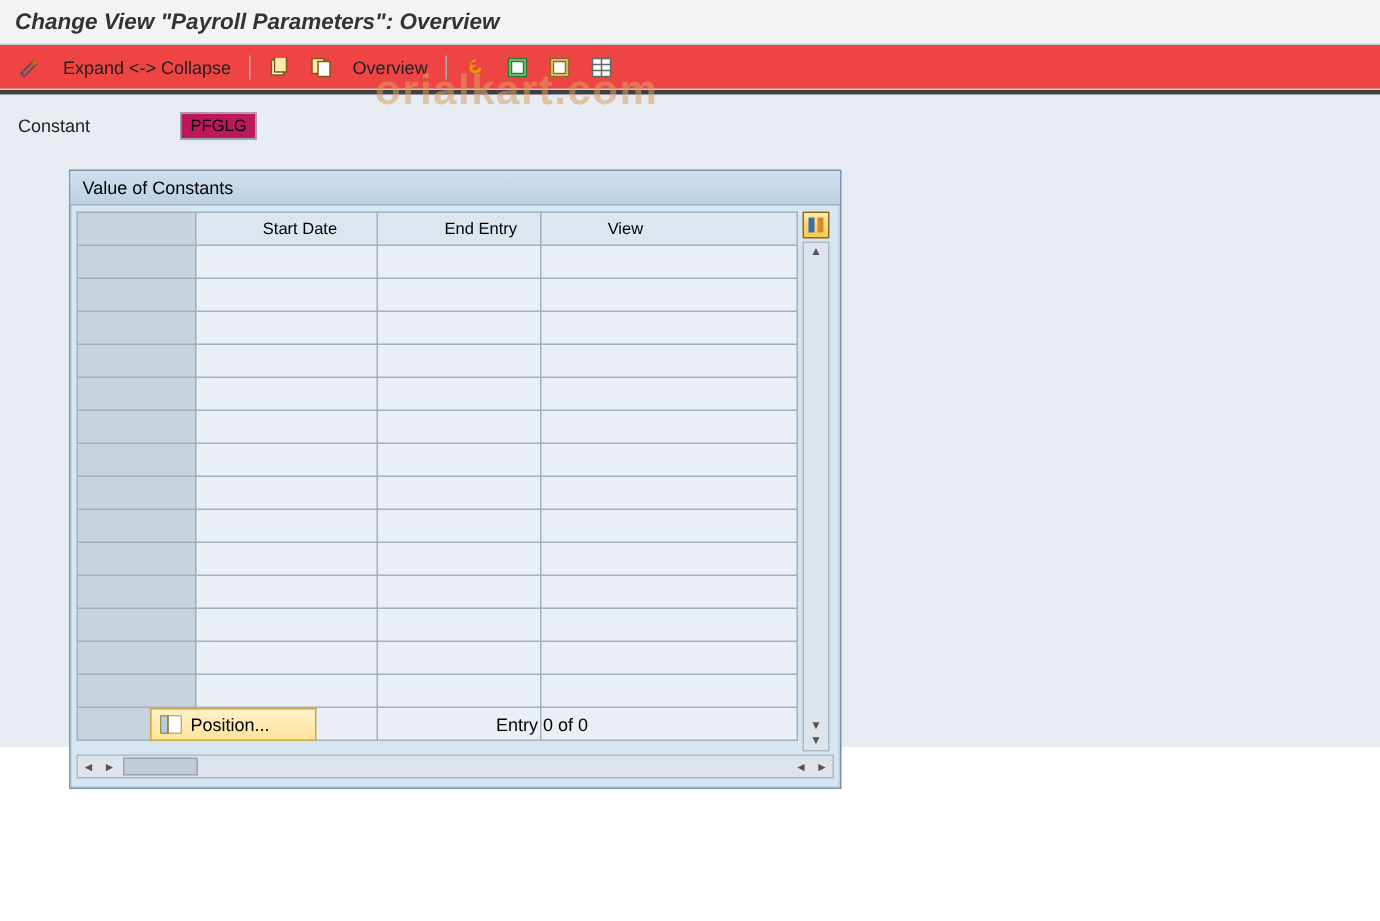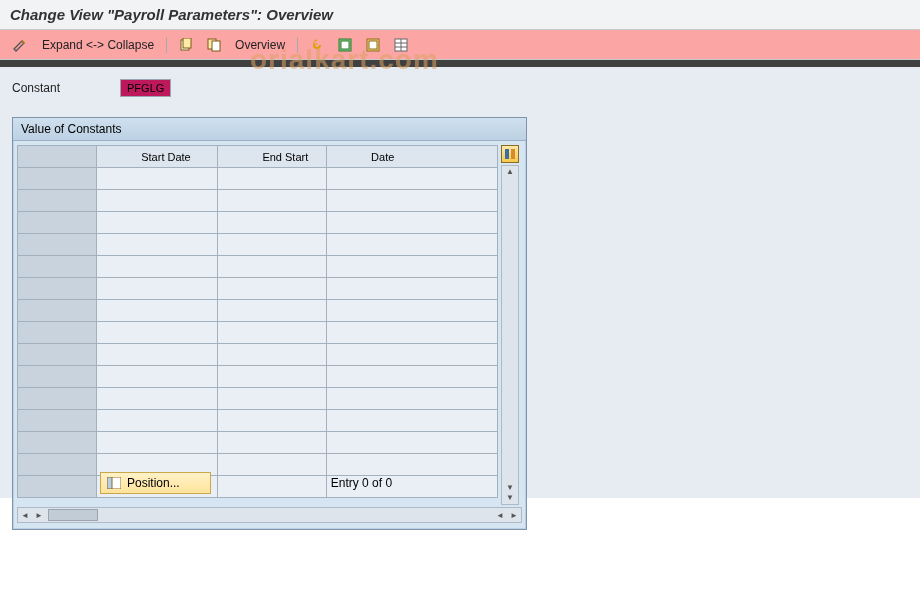--- a/index.html
+++ b/index.html
@@ -15,21 +15,21 @@
   .titlebar {
     background: #f2f3f4;
     border-bottom: 1px solid #c8c8c8;
     padding: 6px 10px 6px 10px;
     font-weight: bold;
     font-style: italic;
     font-size: 15px;
     color: #333;
   }
   .toolbar {
-    background: #fca5a5;
+    background: #ef4444;
     border-bottom: 1px solid #c8c8c8;
     padding: 4px 8px;
     display: flex;
     align-items: center;
     gap: 6px;
     height: 30px;
   }
   .toolbar .icon-btn, .toolbar .txt-btn {
     display: inline-flex;
     align-items: center;
@@ -37,39 +37,40 @@
     cursor: default;
   }
   .toolbar .txt-btn { font-size: 12px; color: #222; }
   .sep { width: 1px; height: 16px; background: #aaa; margin: 0 2px;}
   .content {
     background: #e7ecf2;
     width: 100%;
     height: 438px;
     padding: 12px 12px 0 12px;
     position: relative;
-    border-top: 7px solid #404040;
+    border-top: 3px solid #404040;
   }
   .field-row { display: flex; align-items: center; gap: 60px; margin-bottom: 20px;}
   .field-label { font-size: 12px; color: #222; }
   .field-value {
     border: 1px solid #9aa5b1;
     background: #be185d;
     padding: 1px 6px;
     font-size: 11px;
     min-width: 40px;
     height: 18px;
     display: inline-flex;
     align-items: center;
   }
   .panel {
     width: 515px;
     background: #d6e5f2;
     border: 1px solid #7f94aa;
     box-shadow: inset 0 0 0 1px #bcd0e3;
+    margin-left: 34px;
   }
   .panel-title {
     background: linear-gradient(#cfe0ef,#bcd1e4);
     padding: 4px 8px;
     font-size: 12px;
     border-bottom:1px solid #9bb0c5;
   }
   .grid-wrap { display:flex; padding:4px 4px 0 4px;}
   .grid-left { flex:1; }
   .grid-right { width:24px; display:flex; flex-direction:column; align-items:center;}
@@ -201,22 +202,22 @@
   <div class="panel">
     <div class="panel-title">Value of Constants</div>
 
     <div class="grid-wrap">
       <div class="grid-left">
         <table class="grid">
           <thead>
             <tr>
               <th class="rowsel-h"></th>
               <th class="col-start">Start Date</th>
-              <th class="col-end">End Start</th>
-              <th class="col-val">Date</th>
+              <th class="col-end">End Entry</th>
+              <th class="col-val">View</th>
             </tr>
           </thead>
           <tbody id="grid-body">
               <tr>
                 <td class="rowsel"></td>
                 <td></td>
                 <td></td>
                 <td></td>
               </tr>
               <tr>

